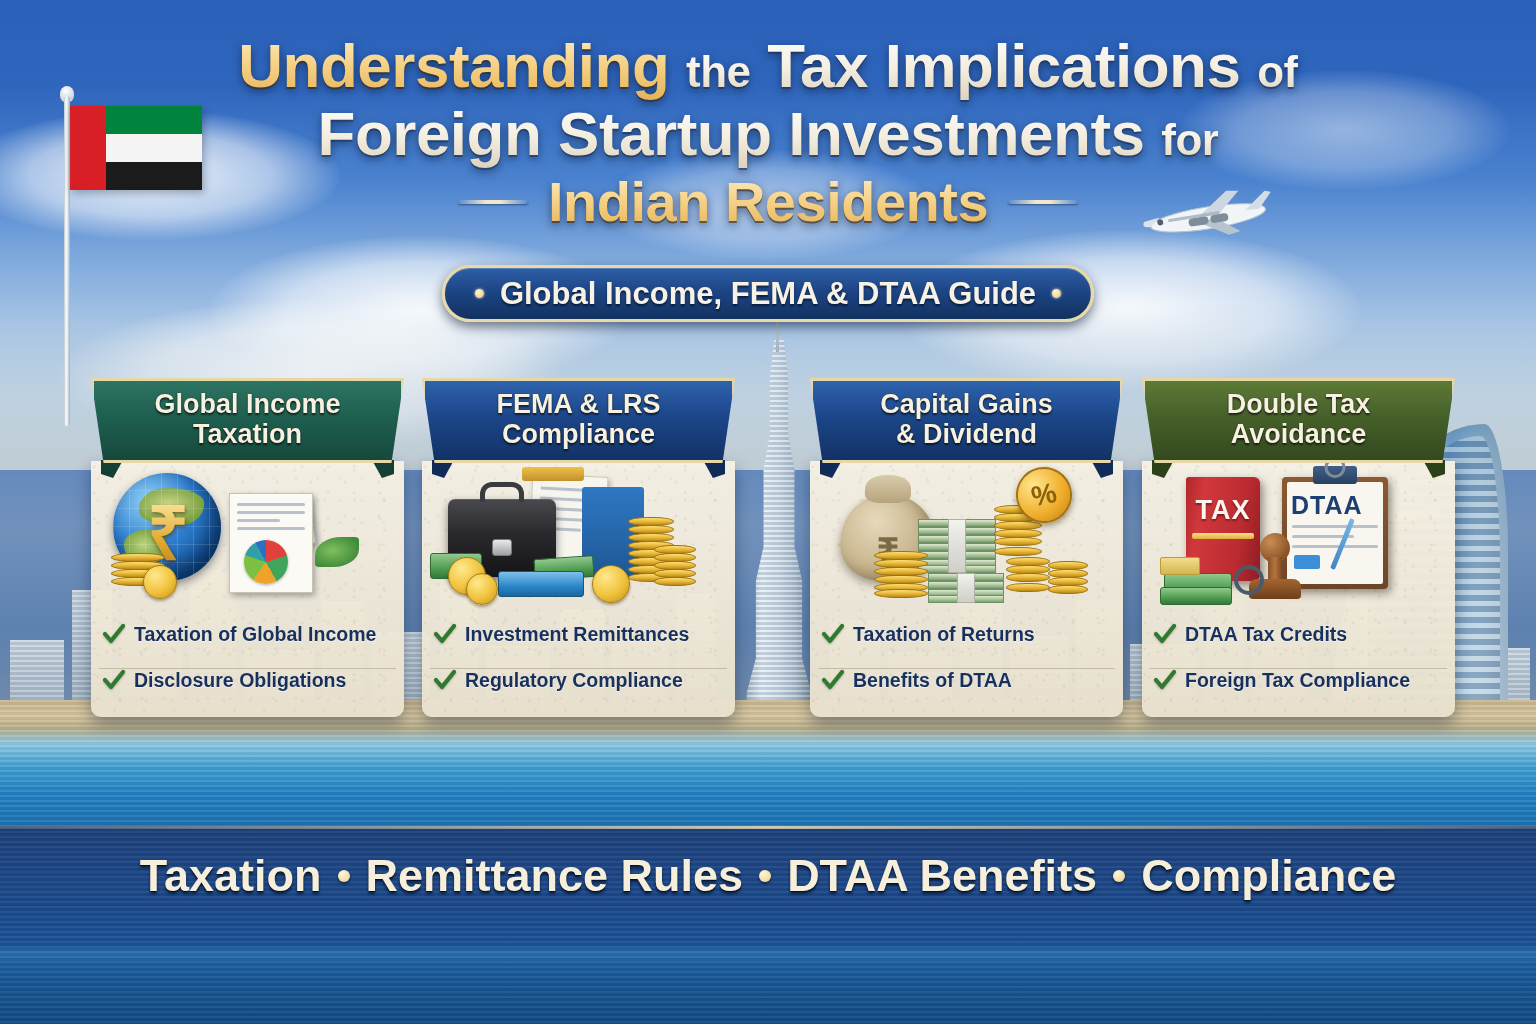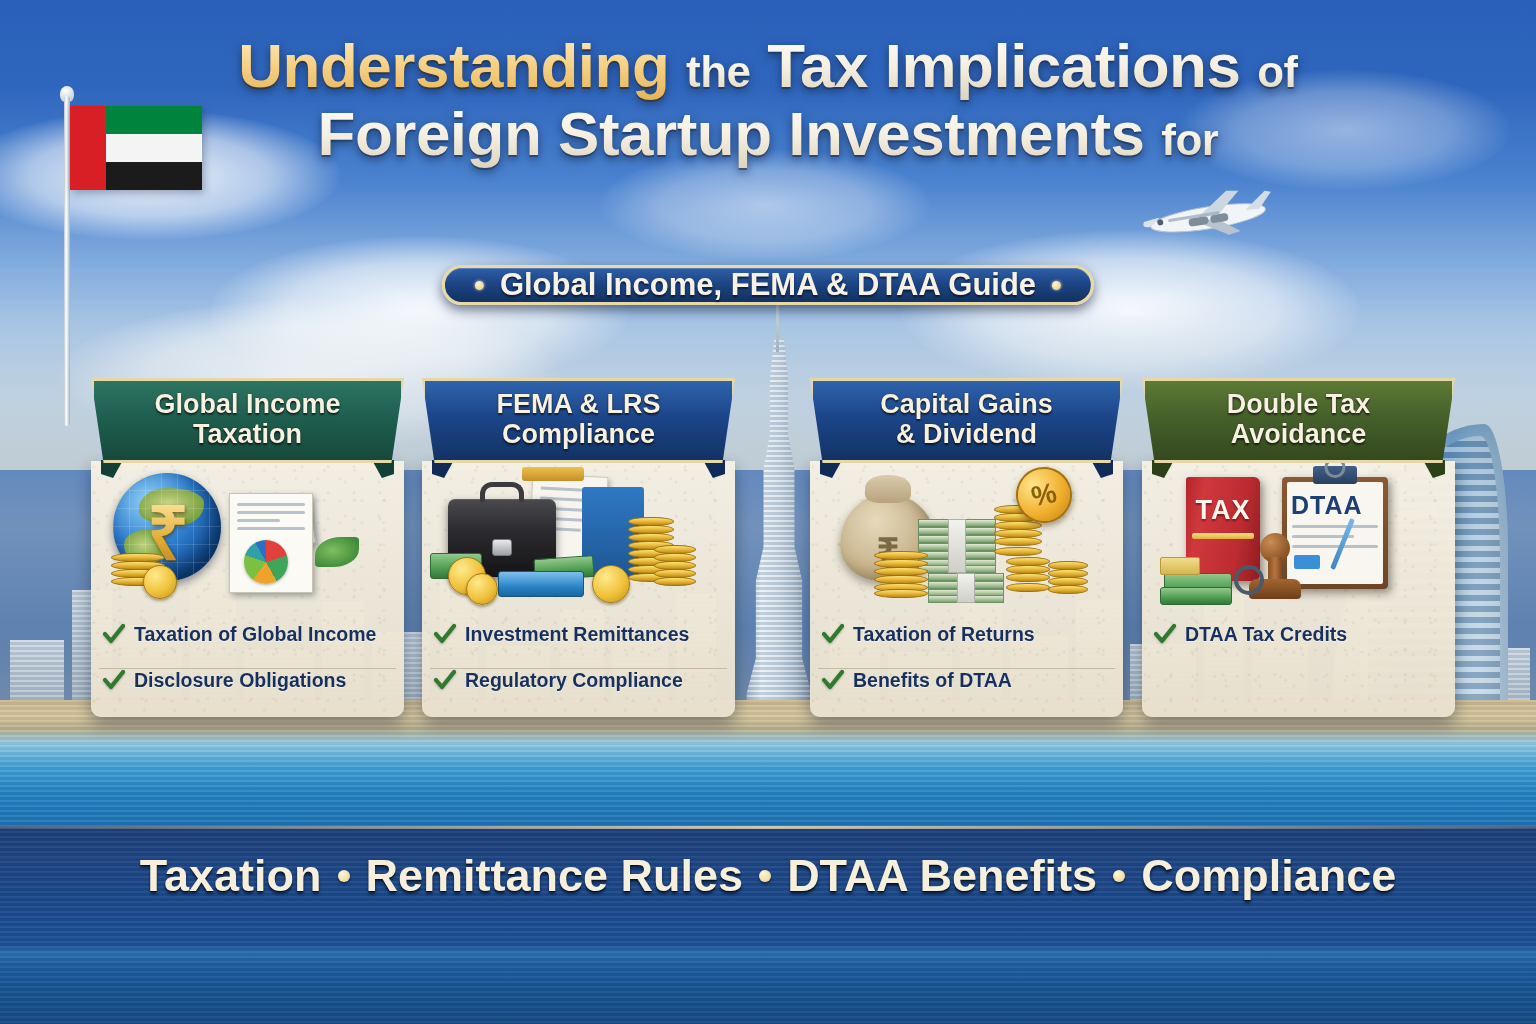--- a/index.html
+++ b/index.html
@@ -154,21 +154,21 @@
   .dash {
     display:inline-block; width:70px; height:4px;
     background: linear-gradient(90deg, rgba(246,236,205,0), #f3e8c9 40%, #f3e8c9 60%, rgba(246,236,205,0));
     border-radius:2px;
     box-shadow: 0 1px 2px rgba(10,25,55,.5);
   }
 
   
   .subtitle-pill {
     position:absolute; left:50%; top:265px; transform: translateX(-50%);
-    min-width: 640px; height: 40px;
+    min-width: 640px; height: 57px;
     display:flex; align-items:center; justify-content:center; gap:16px;
     padding: 0 30px;
     background: linear-gradient(180deg,#2e5fa8 0%, #1d4585 45%, #12315f 100%);
     border: 3px solid #e8d9a8;
     border-radius: 30px;
     box-shadow: 0 5px 12px rgba(8,22,48,.55), inset 0 1px 0 rgba(255,255,255,.22);
     z-index: 45;
   }
   .subtitle-pill .txt {
     font-size: 31px; font-weight: 700; white-space: nowrap;
@@ -492,20 +492,25 @@
     <div class="title-line line1">
       <span class="t-gold">Understanding</span>
       <span class="t-white small">the</span>
       <span class="t-white">Tax Implications</span>
       <span class="t-white small">of</span>
     </div>
     <div class="title-line line2">
       <span class="t-white">Foreign Startup Investments</span>
       <span class="t-white small">for</span>
     </div>
+    <div class="title-line line3">
+      <span class="dash"></span>
+      <span class="t-gold">Indian Residents</span>
+      <span class="dash"></span>
+    </div>
   </div>
 
   <div class="subtitle-pill">
     <span class="pill-dot"></span>
     <span class="txt">Global Income, FEMA &amp; DTAA Guide</span>
     <span class="pill-dot"></span>
   </div>
 
   <div class="beachband"></div>
 
@@ -744,20 +749,26 @@
           <div class="bills green" style="left:18px; top:126px; width:72px; height:18px;"></div>
           <div style="position:absolute; left:18px; top:96px; width:40px; height:18px; background: linear-gradient(180deg,#f3dd8c,#d5b64f); border:1px solid #b89b3c; border-radius:2px;"></div>
           <div style="position:absolute; left:92px; top:104px; width:30px; height:30px; border:4px solid #4a5a6a; border-radius:50%;"></div>
         </div>
         <div class="bullets">
           <div class="bullet">
             <span class="check"><svg viewBox="0 0 22 22" width="22" height="22">
                   <path d="M2 11 L8 18 L20 3" stroke="#2f7a2f" stroke-width="4.2" fill="none" stroke-linecap="round" stroke-linejoin="round"></path>
                 </svg></span>
             <span class="btxt">DTAA Tax Credits</span>
+          </div>
+          <div class="bullet">
+            <span class="check"><svg viewBox="0 0 22 22" width="22" height="22">
+                  <path d="M2 11 L8 18 L20 3" stroke="#2f7a2f" stroke-width="4.2" fill="none" stroke-linecap="round" stroke-linejoin="round"></path>
+                </svg></span>
+            <span class="btxt">Foreign Tax Compliance</span>
           </div>
         </div>
       </div>
     </div>
 
   </div>
 
   <div class="bottom-banner">
     <div class="bb-text">
       <span>Taxation</span>

